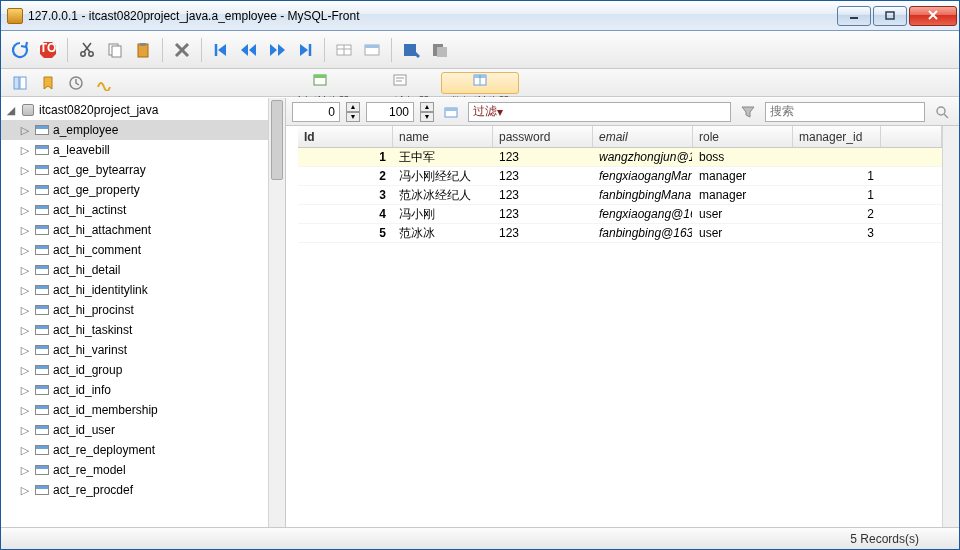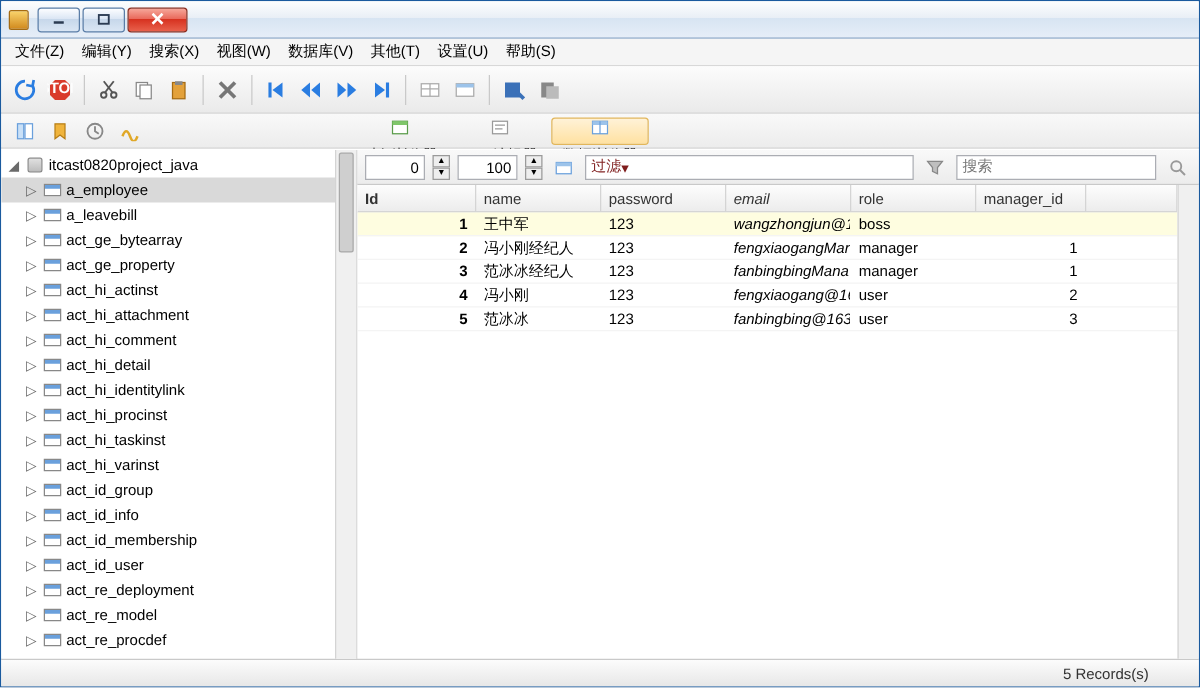--- a/index.html
+++ b/index.html
@@ -32,21 +32,21 @@
 .tbl-icon::before{content:"";position:absolute;left:0;right:0;top:0;height:3px;background:#6aa0dc;}
 .side-scroll{width:17px;background:#f0f0f0;border-left:1px solid #d4d4d4;position:relative;}
 .side-scroll .thumb{position:absolute;left:2px;right:2px;top:2px;height:80px;background:#cfcfcf;border:1px solid #a8a8a8;border-radius:2px;}
 .main{flex:1;display:flex;flex-direction:column;min-height:0;}
 .filterbar{height:28px;background:linear-gradient(#f9f9f9,#ececec);border-bottom:1px solid #c9c9c9;display:flex;align-items:center;padding:0 6px;gap:6px;}
 .filterbar input.num{width:48px;height:20px;border:1px solid #abadb3;text-align:right;padding-right:4px;}
 .filterbar .spin{width:14px;height:20px;display:flex;flex-direction:column;}
 .filterbar .spin div{flex:1;border:1px solid #9a9a9a;background:#eee;font-size:7px;display:flex;align-items:center;justify-content:center;}
 .filterbar .dd{flex:1;height:20px;border:1px solid #abadb3;background:#fff;display:flex;align-items:center;padding:0 4px;color:#7f1d1d;}
 .filterbar .search{width:160px;height:20px;border:1px solid #abadb3;background:#fff;padding:0 4px;color:#777;display:flex;align-items:center;}
-.grid-wrap{flex:1;display:flex;min-height:0;}
+.grid-wrap{flex:1;display:flex;min-height:0;padding-left:12px;}
 .grid{flex:1;overflow:hidden;background:#fff;}
 .ghead{display:flex;background:linear-gradient(#fdfdfd,#ececec);border-bottom:1px solid #c9c9c9;height:22px;}
 .ghead .gh{border-right:1px solid #d4d4d4;padding:2px 6px;display:flex;align-items:center;color:#333;font-weight:normal;}
 .grow-row{display:flex;height:19px;border-bottom:1px solid #f4f4f4;}
 .grow-row.sel{background:#fefde0;}
 .grow-row .gc{border-right:1px solid transparent;padding:0 6px;display:flex;align-items:center;overflow:hidden;white-space:nowrap;}
 .grow-row .gc.idcell{justify-content:flex-end;font-weight:bold;}
 .grow-row .gc.num{justify-content:flex-end;}
 .grow-row .gc.null{color:#888;justify-content:flex-end;}
 .col-id{width:95px;} .col-name{width:100px;} .col-pass{width:100px;} .col-email{width:100px;font-style:italic;} .col-role{width:100px;} .col-mgr{width:88px;} .col-rest{flex:1;}
@@ -54,50 +54,41 @@
 .statusbar{height:22px;background:linear-gradient(#fcfcfc,#e7e7e7);border-top:1px solid #c9c9c9;display:flex;align-items:center;justify-content:flex-end;padding:0 40px;color:#333;}
 .tree-container{display:flex;flex:1;min-height:0;}
 </style>
 </head>
 <body>
 
 <div class="window">
 
   <div class="titlebar">
     <div class="app-icon"></div>
+    <div class="title">127.0.0.1 - itcast0820project_java.a_employee - MySQL-Front</div>
     <div class="win-btns">
       <div class="win-btn">
           <svg width="10" height="10">
             <line x1="1" y1="7" x2="9" y2="7" stroke="#2b3b52" stroke-width="2"></line>
           </svg>
         </div>
       <div class="win-btn">
           <svg width="10" height="10">
             <rect x="1" y="1" width="8" height="7" fill="none" stroke="#2b3b52" stroke-width="1.5"></rect>
           </svg>
         </div>
       <div class="win-btn close">
           <svg width="11" height="11">
             <line x1="1" y1="1" x2="9" y2="9" stroke="#fff" stroke-width="2"></line>
             <line x1="9" y1="1" x2="1" y2="9" stroke="#fff" stroke-width="2"></line>
           </svg>
         </div>
     </div>
   </div>
 
-  <div class="menubar">
-    <div class="menu-item">文件(Z)</div>
-    <div class="menu-item">编辑(Y)</div>
-    <div class="menu-item">搜索(X)</div>
-    <div class="menu-item">视图(W)</div>
-    <div class="menu-item">数据库(V)</div>
-    <div class="menu-item">其他(T)</div>
-    <div class="menu-item">设置(U)</div>
-    <div class="menu-item">帮助(S)</div>
-  </div>
 
   <div class="toolbar">
     <div class="tbtn">
         <svg width="20" height="20" viewBox="0 0 20 20">
           <path d="M10 3a7 7 0 1 0 6.3 4" fill="none" stroke="#2a7de1" stroke-width="2.2"></path>
           <path d="M17 2l-1 5-5-1" fill="none" stroke="#2a7de1" stroke-width="2.2"></path>
         </svg>
       </div>
     <div class="tbtn">
         <svg width="20" height="20" viewBox="0 0 20 20">

